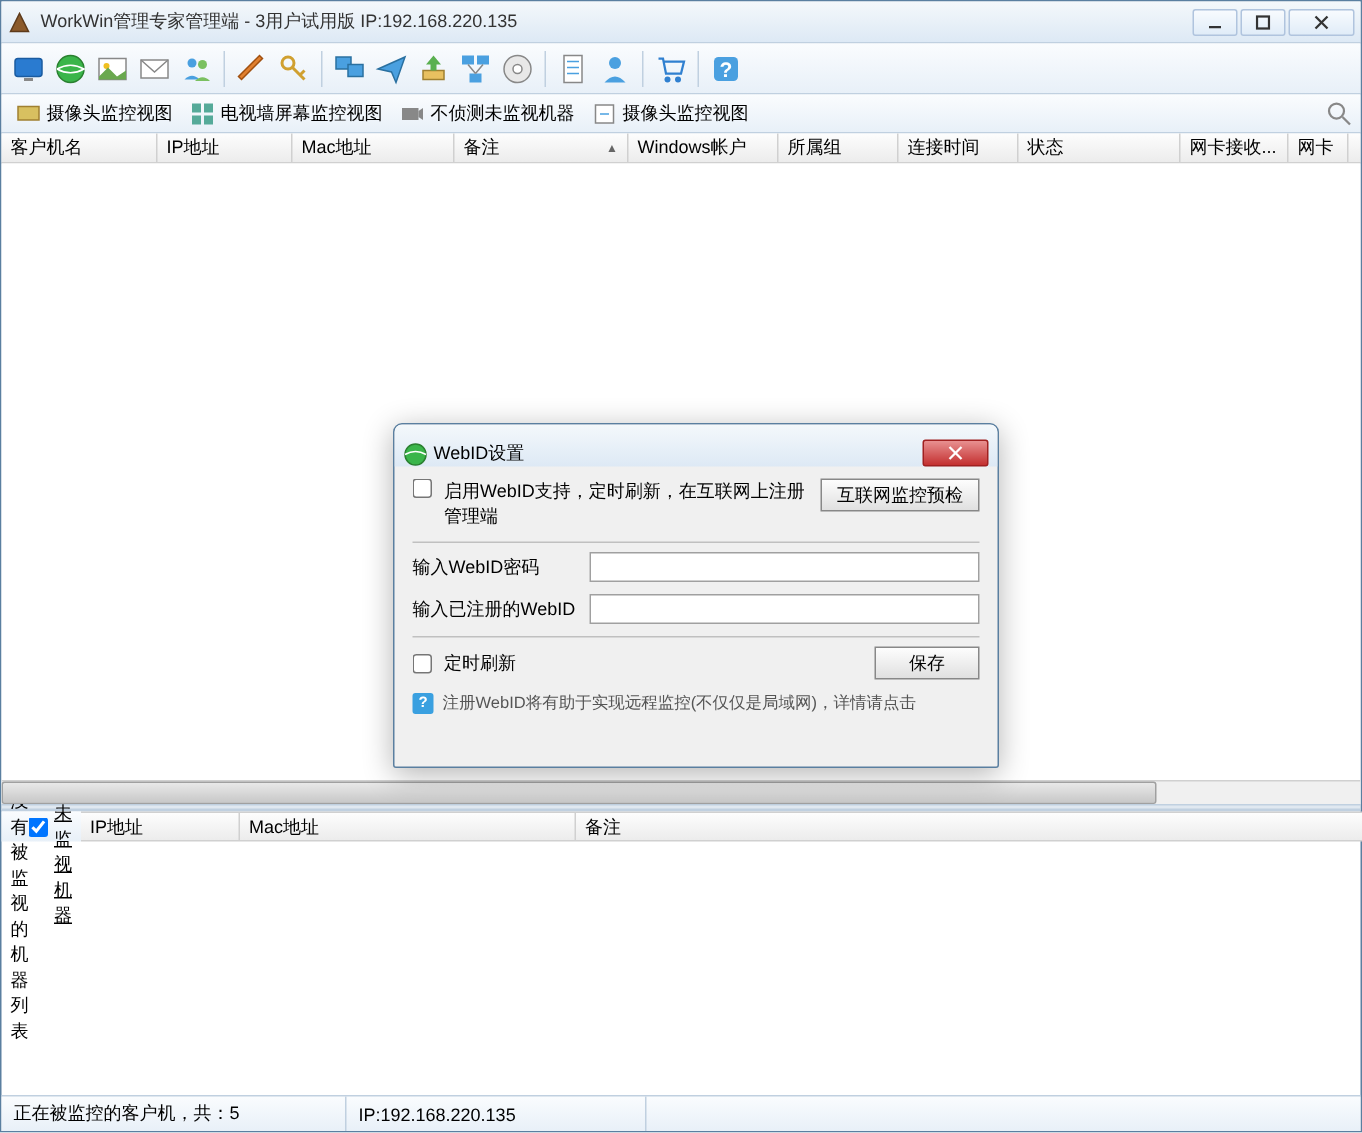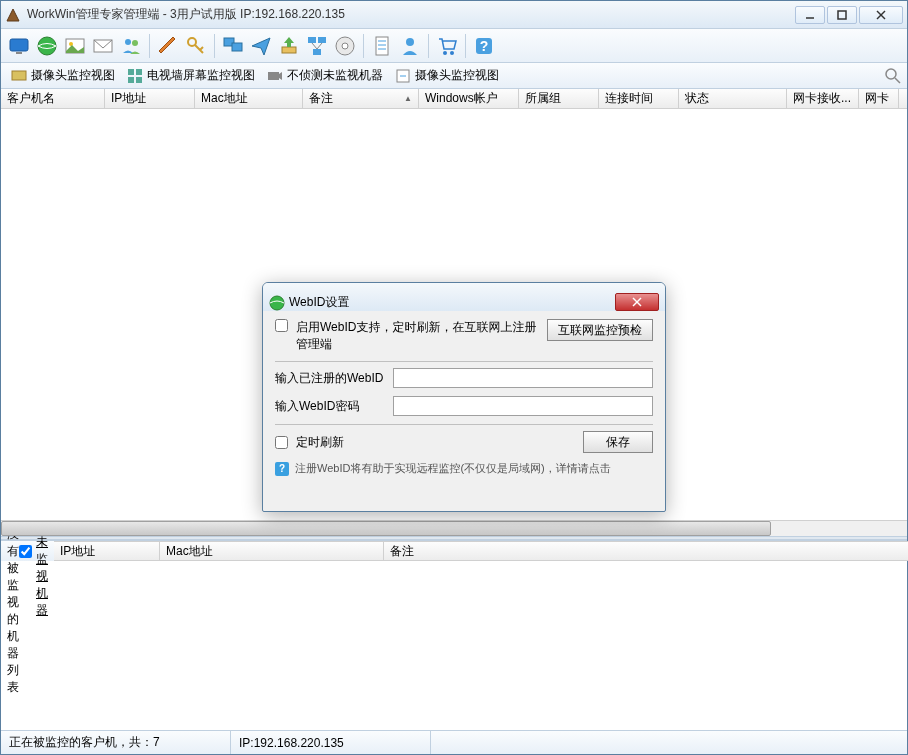--- a/index.html
+++ b/index.html
@@ -315,21 +315,21 @@
           <span>Mac地址</span>
         </div>
       <div class="th" style="width:548px">
           <span>备注</span>
         </div>
     </div>
     <div class="sub-body"></div>
   </div>
 
   <div class="statusbar">
-    <div class="status-cell" style="width:230px">正在被监控的客户机，共：7</div>
+    <div class="status-cell" style="width:230px">正在被监控的客户机，共：5</div>
     <div class="status-cell" style="width:200px">IP:192.168.220.135</div>
     <div class="status-cell" style="flex:1;border-right:none"></div>
   </div>
 </div>
 
 <div class="dialog">
   <div class="dialog-titlebar">
     <span>
         <svg width="16" height="16">
           <circle cx="8" cy="8" r="7" fill="#3ab54a" stroke="#2a8030"></circle>
@@ -345,26 +345,26 @@
       </div>
   </div>
   <div class="dialog-body">
     <div class="dialog-row top">
       <input type="checkbox" class="checkbox" style="">
       <span style="flex:1">启用WebID支持，定时刷新，在互联网上注册管理端</span>
       <button class="dlg-btn">互联网监控预检</button>
     </div>
     <div class="dialog-sep"></div>
     <div class="dialog-row">
+      <span class="dlg-label">输入WebID密码</span>
+      <input type="password" class="dlg-input" style="">
+    </div>
+    <div class="dialog-row">
       <span class="dlg-label">输入已注册的WebID</span>
       <input class="dlg-input" style="">
-    </div>
-    <div class="dialog-row">
-      <span class="dlg-label">输入WebID密码</span>
-      <input type="password" class="dlg-input" style="">
     </div>
     <div class="dialog-sep"></div>
     <div class="dialog-row">
       <input type="checkbox" class="checkbox" style="">
       <span>定时刷新</span>
       <span style="flex:1"></span>
       <button class="dlg-btn" style="width:70px">保存</button>
     </div>
     <div class="dialog-hint">
       <span class="hint-icon">?</span>

